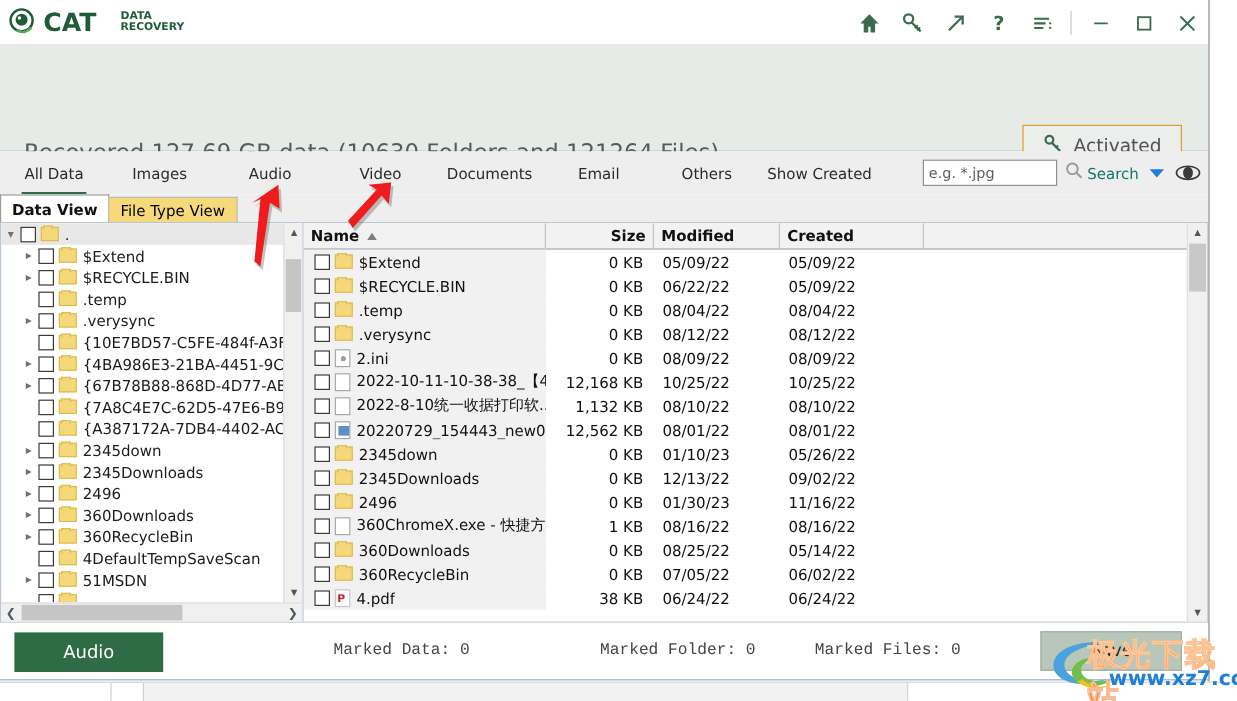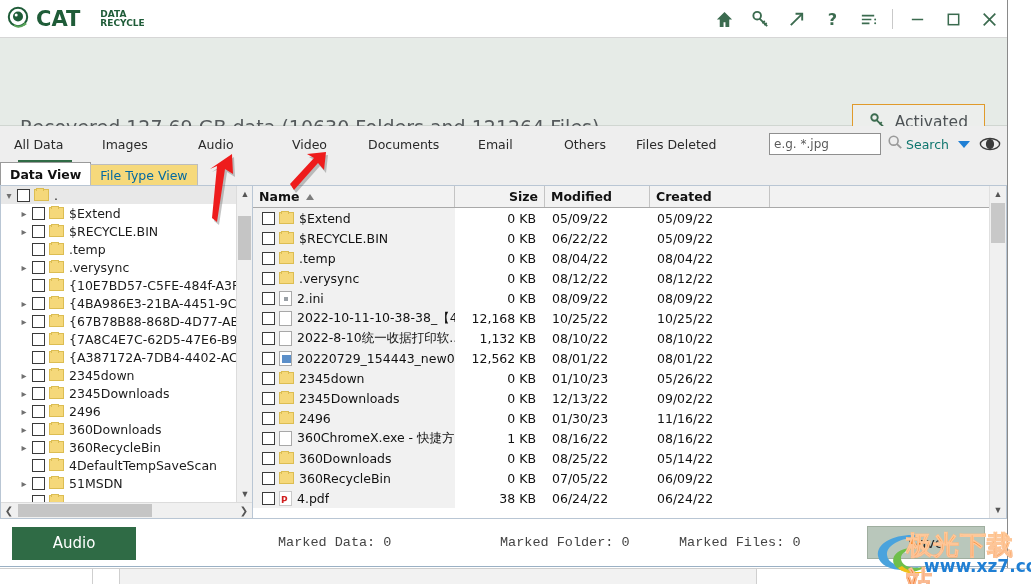--- a/index.html
+++ b/index.html
@@ -72,21 +72,21 @@
     font-family: "DejaVu Sans", sans-serif;
   }
 
   
   .tabstrip {
     position: absolute; left: 0; top: 126px; width: 1007px; height: 36px;
     background: #eeeeee;
     display: flex; align-items: stretch;
   }
   .tab {
-    display: flex; align-items: center; justify-content: flex-start;
+    display: flex; align-items: center; justify-content: center;
     font-size: 12.5px; color: #2a2a2a; cursor: pointer;
     position: relative;
     padding: 0 2px;
     font-family: "DejaVu Sans", sans-serif;
   }
   .tab.active::after {
     content: ""; position: absolute; left: 6px; right: 6px; bottom: 0;
     height: 2px; background: #2f6b45;
   }
   .search-wrap {
@@ -118,21 +118,21 @@
   }
   .subtab {
     height: 21px; padding: 0 9px;
     display: flex; align-items: center;
     font-size: 12.5px; cursor: pointer;
     font-family: "DejaVu Sans", sans-serif;
     border: 1px solid #bdbdbd; border-bottom: none;
     margin-right: -1px;
   }
   .subtab.active { background: #ffffff; font-weight: bold; color: #111; border-color: #9a9a9a; height: 23px; }
-  .subtab.inactive { background: #f6d97b; color: #0369a1; margin-top: 16px; }
+  .subtab.inactive { background: #f6d97b; color: #000000; margin-top: 16px; }
 
   
   .tree-panel {
     position: absolute; left: 0; top: 185px; width: 252px; height: 334px;
     background: #ffffff;
     border: 1px solid #b9c6d4; border-right: none;
     overflow: hidden;
   }
   .tree-scroll {
     position: absolute; left: 0; top: 0; right: 16px; bottom: 16px;
@@ -326,21 +326,21 @@
           <circle cx="11" cy="10.5" r="5" fill="#1f5c38"></circle>
           <circle cx="9.2" cy="9" r="1.5" fill="#ffffff"></circle>
           <path d="M7 19 q5 4 11 -1" fill="none" stroke="#5aa65a" stroke-width="2"></path>
           <path d="M17 16 l3 2 -3 2 z" fill="#5aa65a"></path>
         </svg>
       </div>
       <div class="logo-text">
         <span class="logo-cat">CAT</span>
         <span class="logo-sub">
           <span>DATA</span><br>
-          <span>RECYCLE</span>
+          <span>RECOVERY</span>
         </span>
       </div>
     </div>
 
     <div class="titlebar-icons">
       <div class="tb-ico">
         <svg width="19" height="19" viewBox="0 0 20 20">
             <path d="M10 2 L2 10 h3 v8 h4 v-5 h2 v5 h4 v-8 h3 z" fill="#3b6b4f"></path>
           </svg>
       </div>
@@ -418,21 +418,21 @@
     <div class="tab" style="position:absolute;left:366px;width:84px;top:0;height:36px">
       <span>Documents</span>
     </div>
     <div class="tab" style="position:absolute;left:476px;width:46px;top:0;height:36px">
       <span>Email</span>
     </div>
     <div class="tab" style="position:absolute;left:562px;width:54px;top:0;height:36px">
       <span>Others</span>
     </div>
     <div class="tab" style="position:absolute;left:634px;width:98px;top:0;height:36px">
-      <span>Files Deleted</span>
+      <span>Show Created</span>
     </div>
 
     <div class="search-wrap">
       <input class="search-input" type="text" placeholder="e.g. *.jpg" style="">
       <div class="search-btn">
         <span>
           <svg width="16" height="16" viewBox="0 0 18 18">
             <circle cx="7.5" cy="7.5" r="5" fill="none" stroke="#9a9a9a" stroke-width="1.8"></circle>
             <path d="M11.3 11.3 L16 16" stroke="#9a9a9a" stroke-width="2"></path>
           </svg>
@@ -768,21 +768,21 @@
       </div>
 
       <div class="list-row">
         <div class="c-name">
             <span class="cb"></span>
             <span class="folder"></span>
             <span class="fname">360RecycleBin</span>
           </div>
         <div class="c-size">0 KB</div>
         <div class="c-mod">07/05/22</div>
-        <div class="c-cre">06/09/22</div>
+        <div class="c-cre">06/02/22</div>
       </div>
 
       <div class="list-row">
         <div class="c-name">
             <span class="cb"></span>
             <span class="fileico pdf"></span>
             <span class="fname">4.pdf</span>
           </div>
         <div class="c-size">38 KB</div>
         <div class="c-mod">06/24/22</div>

